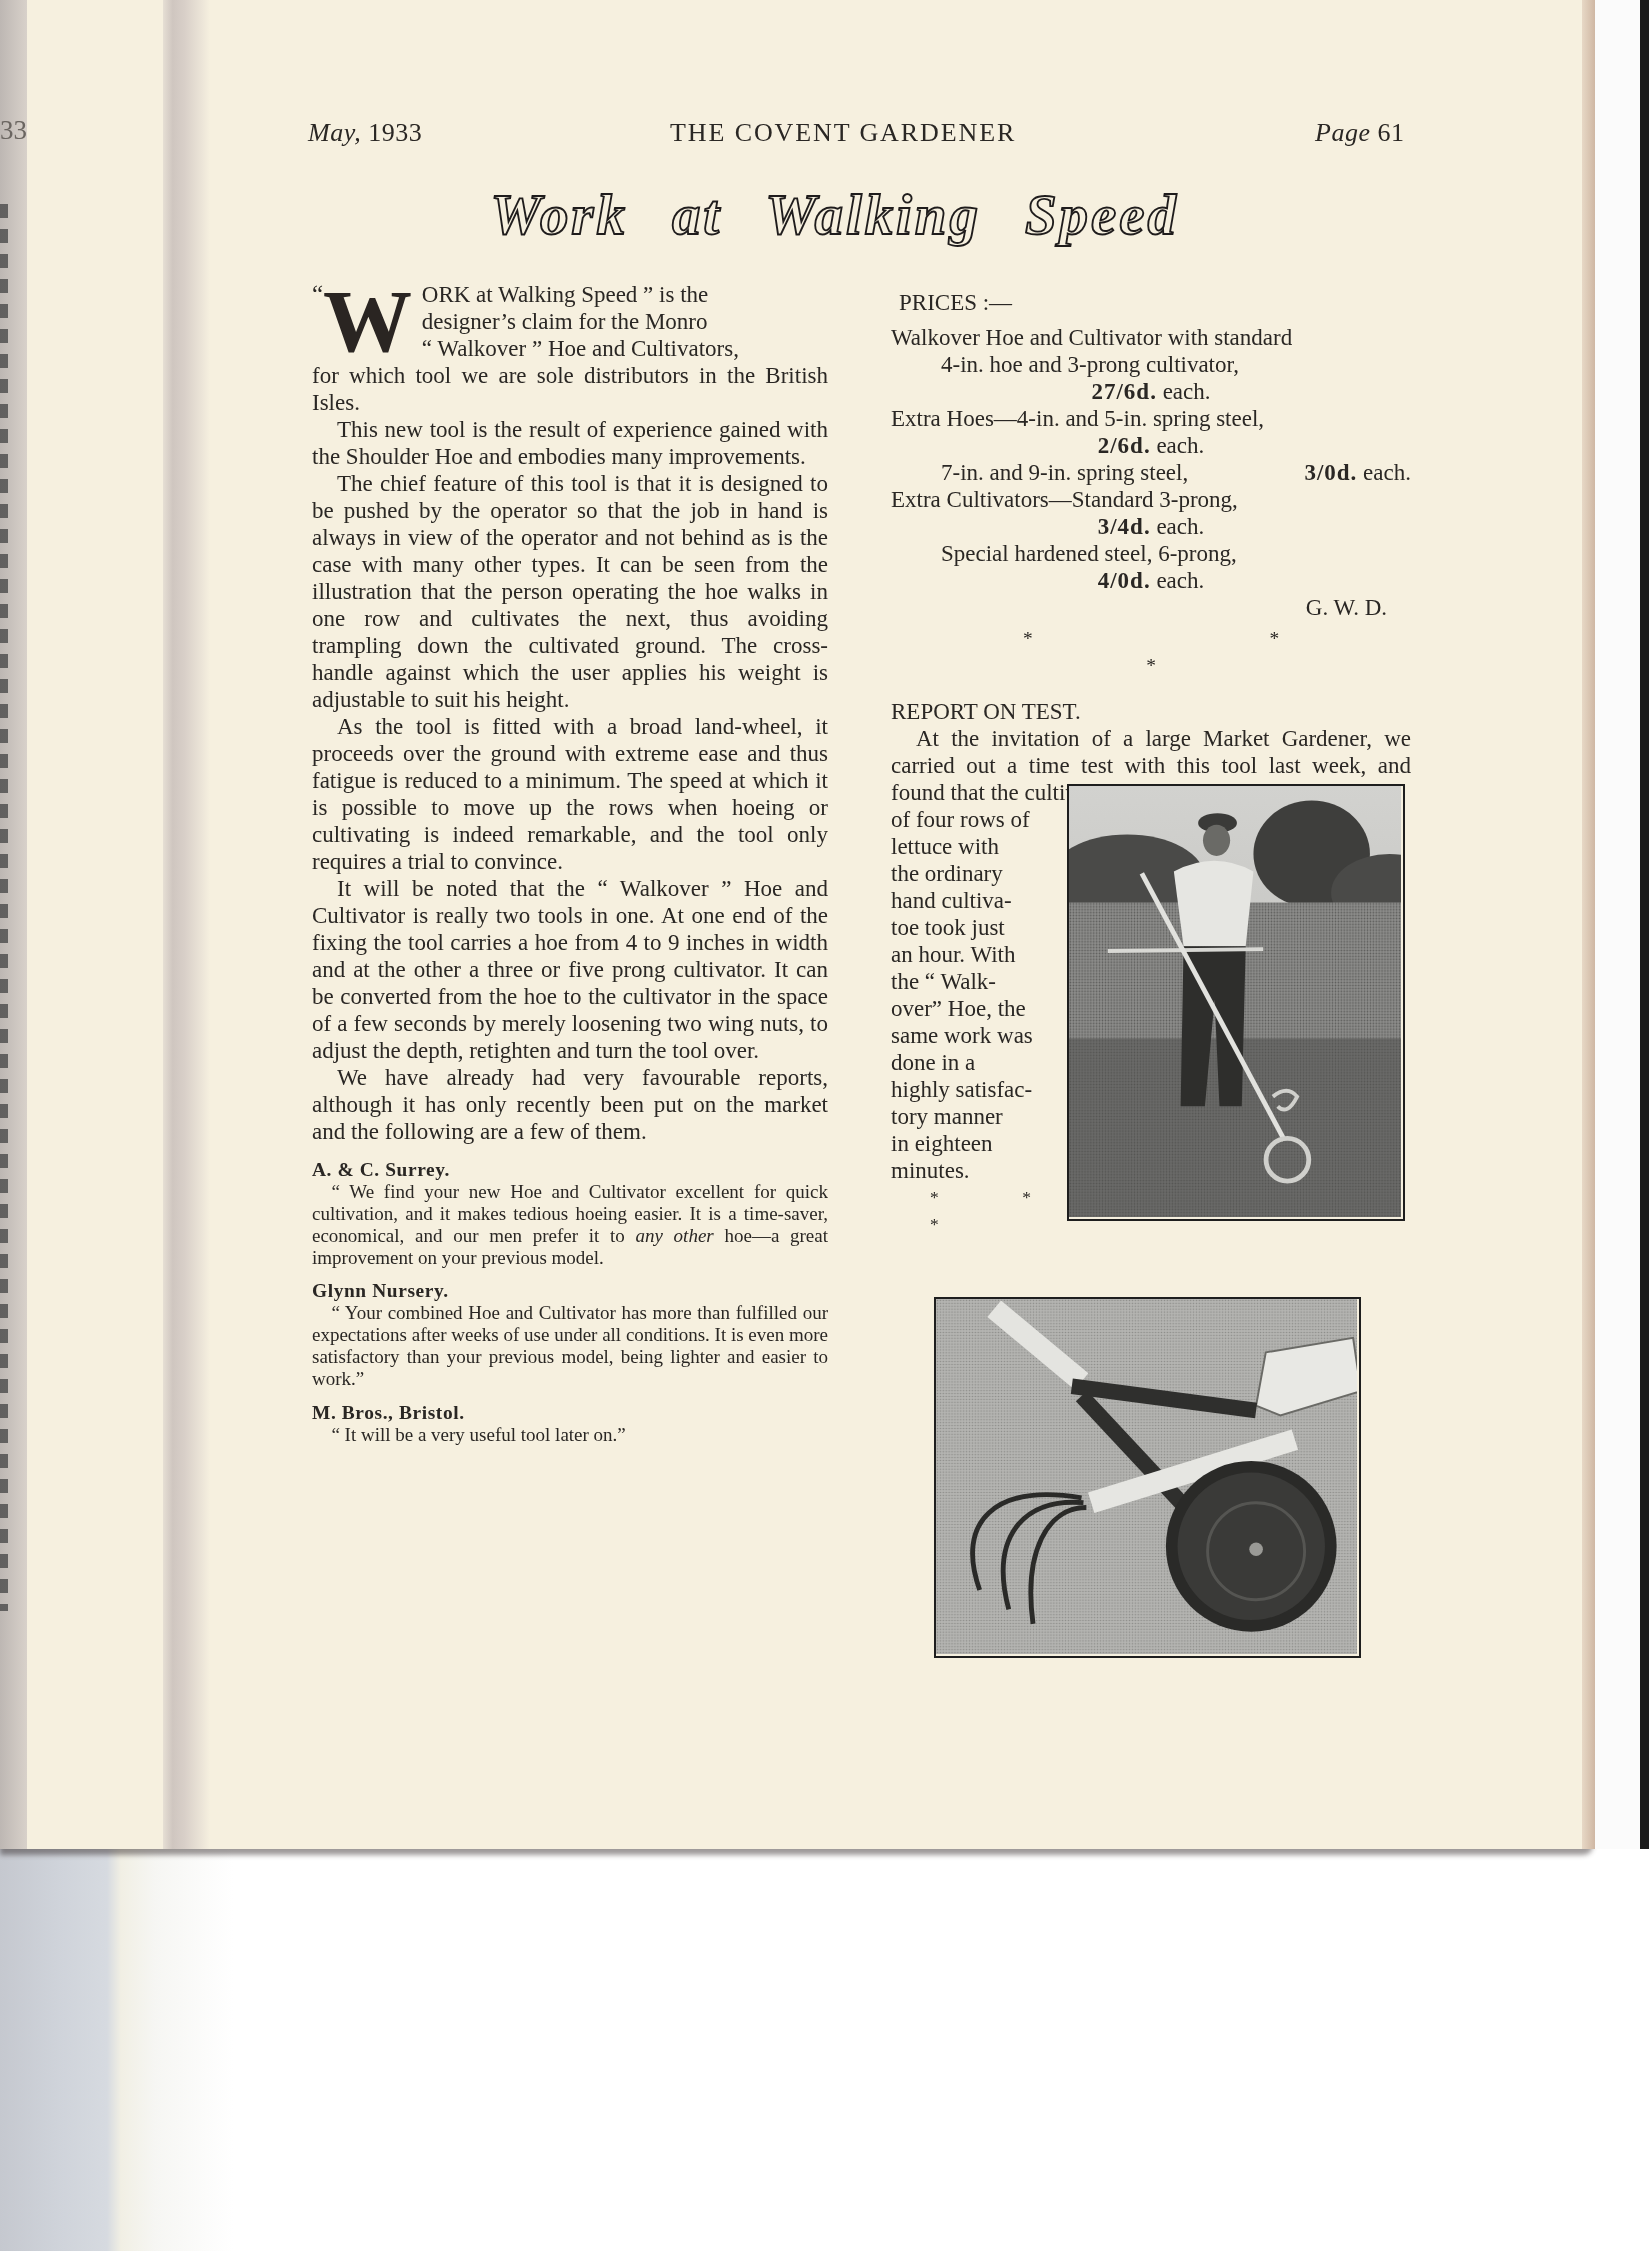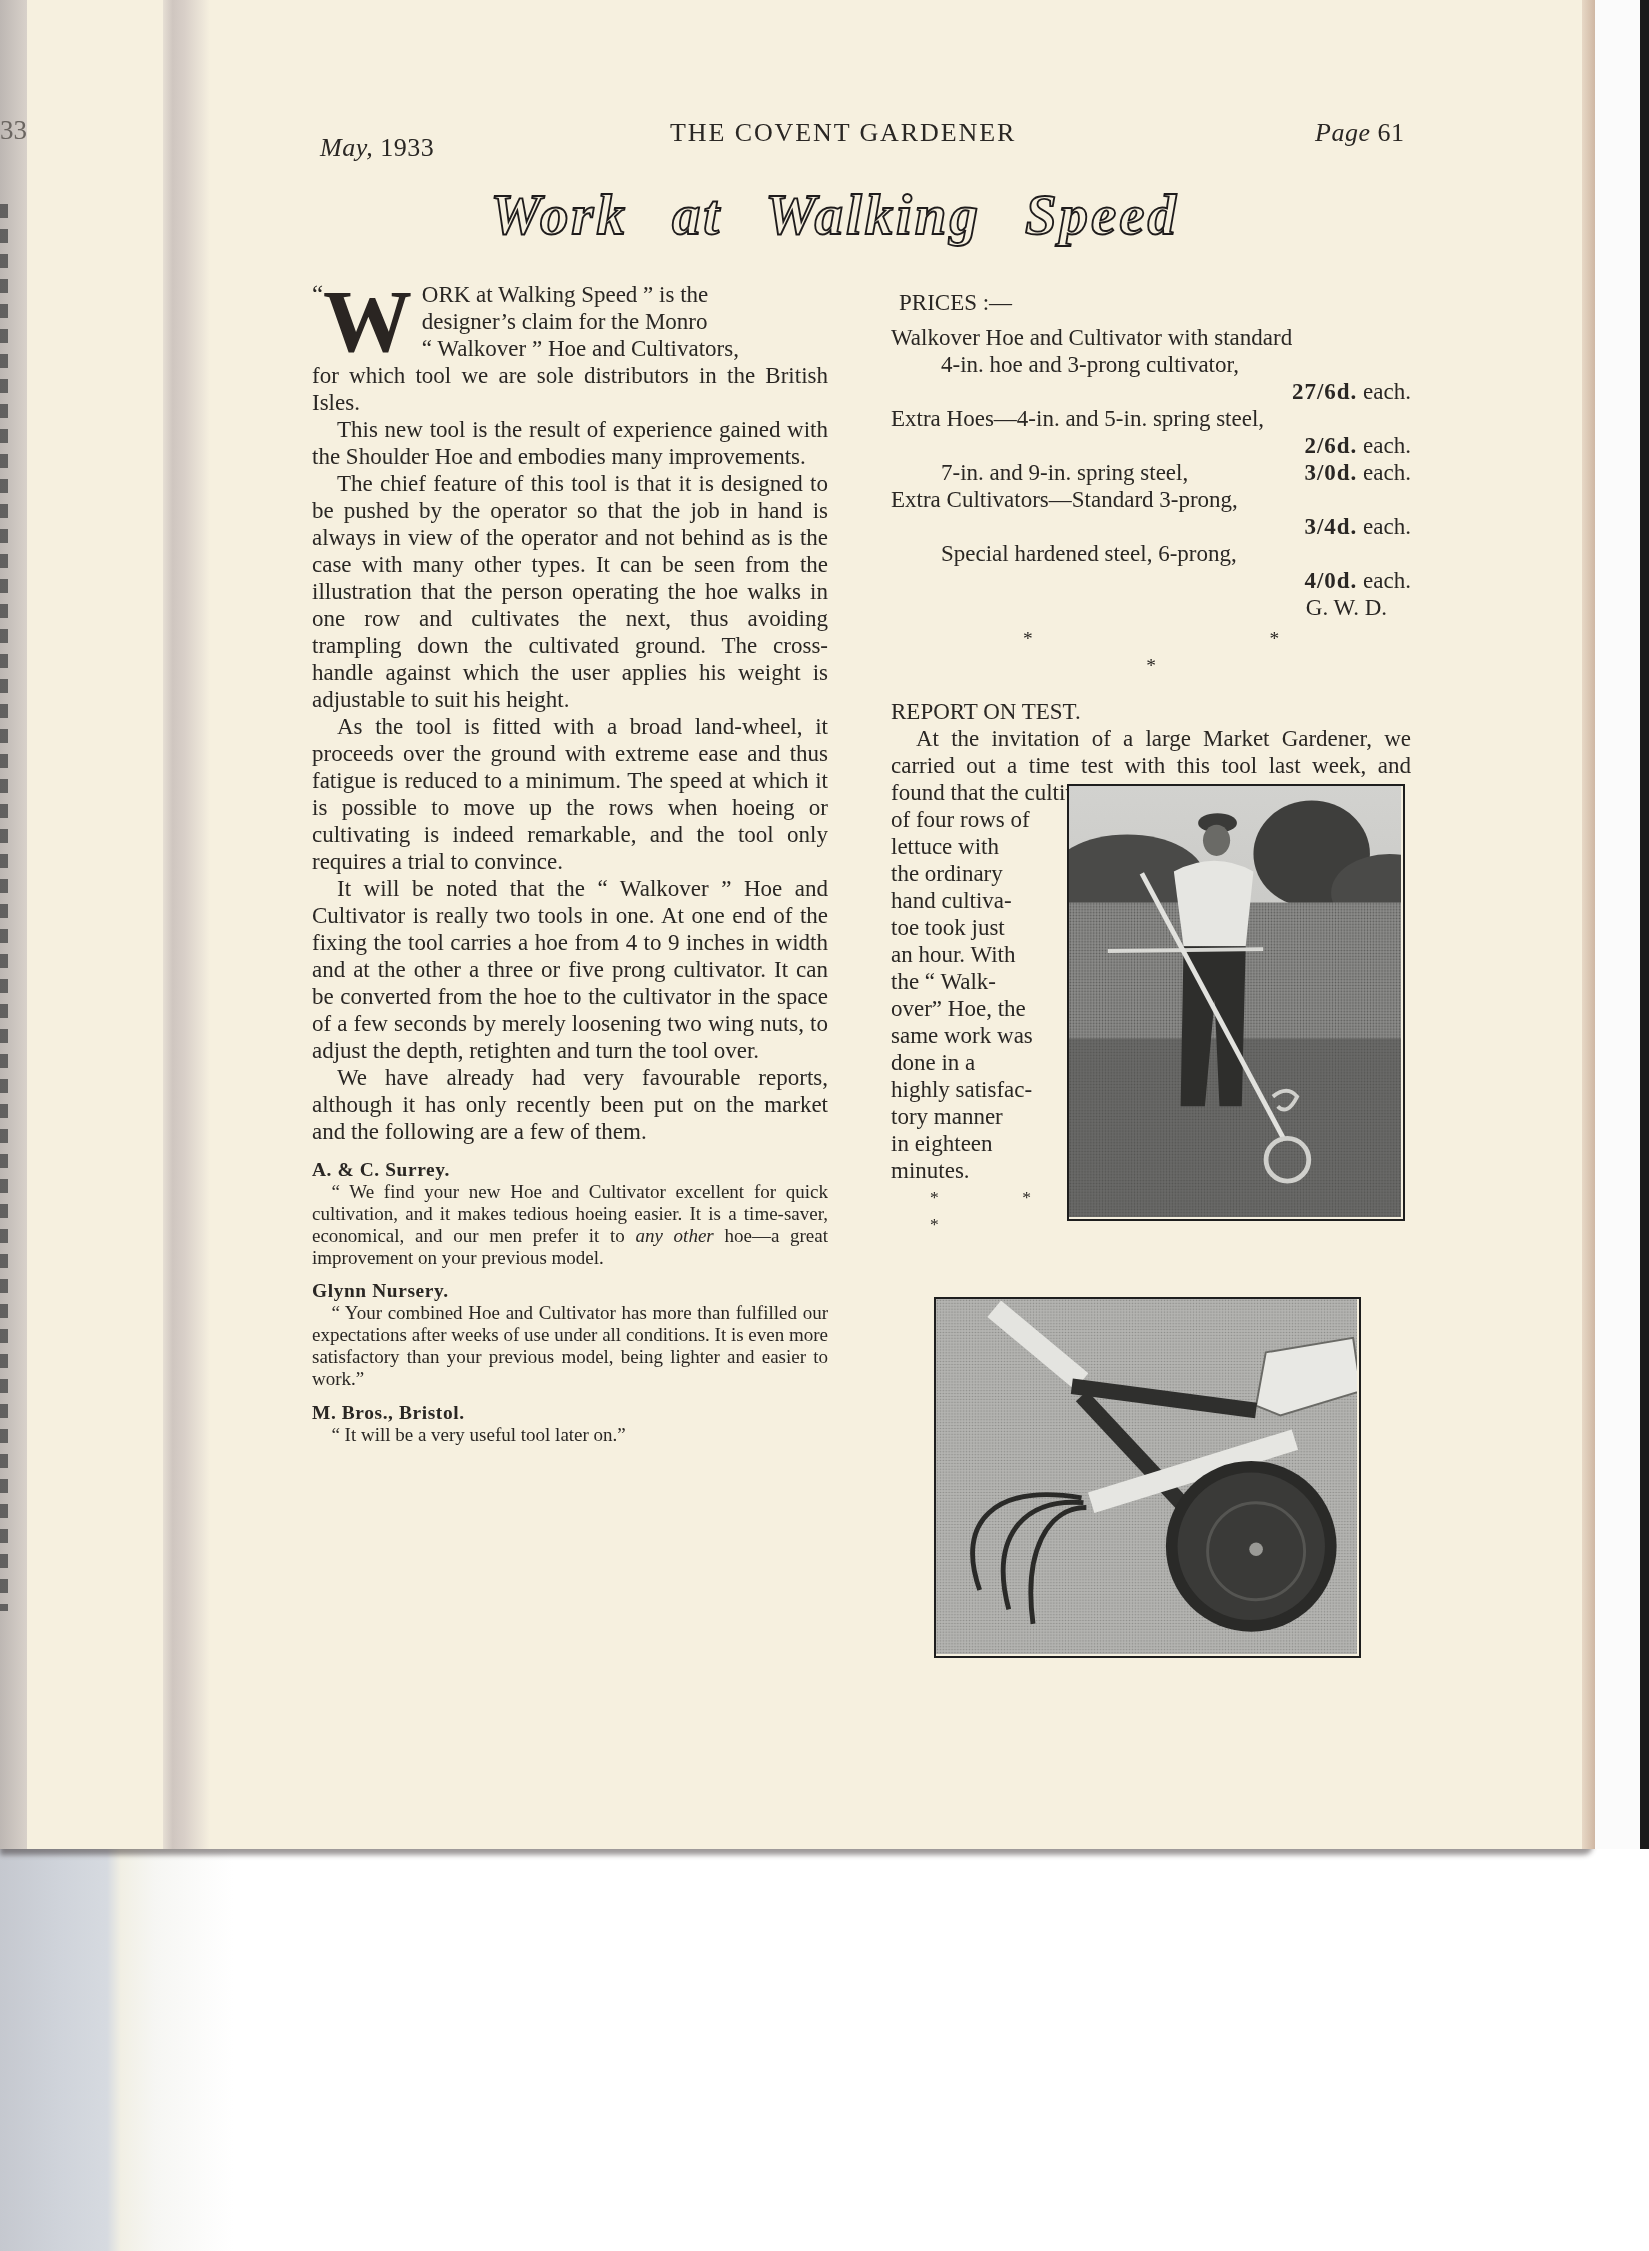--- a/index.html
+++ b/index.html
@@ -12,21 +12,21 @@
   .prev-page-num { position:absolute; left:0; top:115px; font-size:27px; color:#6b6661; }
   .prev-page-ticks { position:absolute; left:0; top:204px; width:7.8px; height:1407px;
     background: repeating-linear-gradient(180deg, #4a4a4a 0 13.6px, transparent 13.6px 25px); opacity:0.8; }
   .spine { position:absolute; left:163px; top:0; width:47px; height:1849px;
     background: linear-gradient(90deg, #e6dfd4 0, #cfc6c0 9.7px, #d8cfc8 21.3px, #ece5d8 39px, #f6f0df 47px); }
   .right-edge { position:absolute; left:1582px; top:0; width:13.6px; height:1849px; background:linear-gradient(90deg,#e7d8c6,#cdb4a0); }
   .right-white { position:absolute; left:1595px; top:0; width:45px; height:1849px; background:#fbfbfb; }
   .right-dark { position:absolute; left:1640px; top:0; width:9.7px; height:1849px; background:#1b1b1b; }
 
   .run-head { position:absolute; top:118px; font-size:26px; letter-spacing:0.5px; }
-  .rh-date { left:320px; font-style:italic;margin-top:15px; }
+  .rh-date { left:308px; font-style:italic; }
   .rh-date .yr { font-style:normal; }
   .rh-title { left:670px; letter-spacing:1.9px; }
   .rh-page { left:1315px; font-style:italic; }
   .rh-page .n { font-style:normal; }
 
   .headline { position:absolute; left:0; width:1650px; top:182px; text-align:center; padding-left:19.4px; box-sizing:border-box;
     font-size:57px; font-style:italic; font-weight:bold; color:#f6f0df; letter-spacing:2.9px;
     -webkit-text-stroke: 1.9px #1f1c1c; word-spacing:27px; }
 
   .col { position:absolute; font-size:23px; line-height:27px; text-align:justify; }
@@ -39,21 +39,21 @@
   .line { display:block; }
   .small { font-size:19px; line-height:22px; }
   .small p { text-indent:19.4px; }
   .who { font-weight:bold; font-size:19.4px; margin-top:11.6px; letter-spacing:0.6px; }
   .who.first { margin-top:13.6px; }
   .ital { font-style:italic; }
 
   .prices-head { margin:8px; }
   .pr { display:block; }
   .pr.ind { padding-left:50px; }
-  .pr.right { text-align:right; }
+  .pr.right { text-align:center; }
   .pr b { letter-spacing:1px; }
   .gwd { display:block; text-align:right; padding-right:24px; }
   .stars { display:block; text-align:center; letter-spacing:116px; font-size:19.4px; margin-top:3.9px; padding-left:116px;}
   .report-head { margin-top:19.4px; }
   .narrow { width:163px; text-align:justify; font-size:23px; line-height:27px; }
   .stars-small { font-size:17.5px; letter-spacing:23px; padding-left:39px; display:block; }
 
   .photo { position:absolute; border:2.9px solid #1e1e1e; box-sizing:border-box; overflow:hidden; }
   .photo-1 { left:1067px; top:784px; width:338px; height:437px; }
   .photo-2 { left:934px; top:1297px; width:427px; height:361px; }

